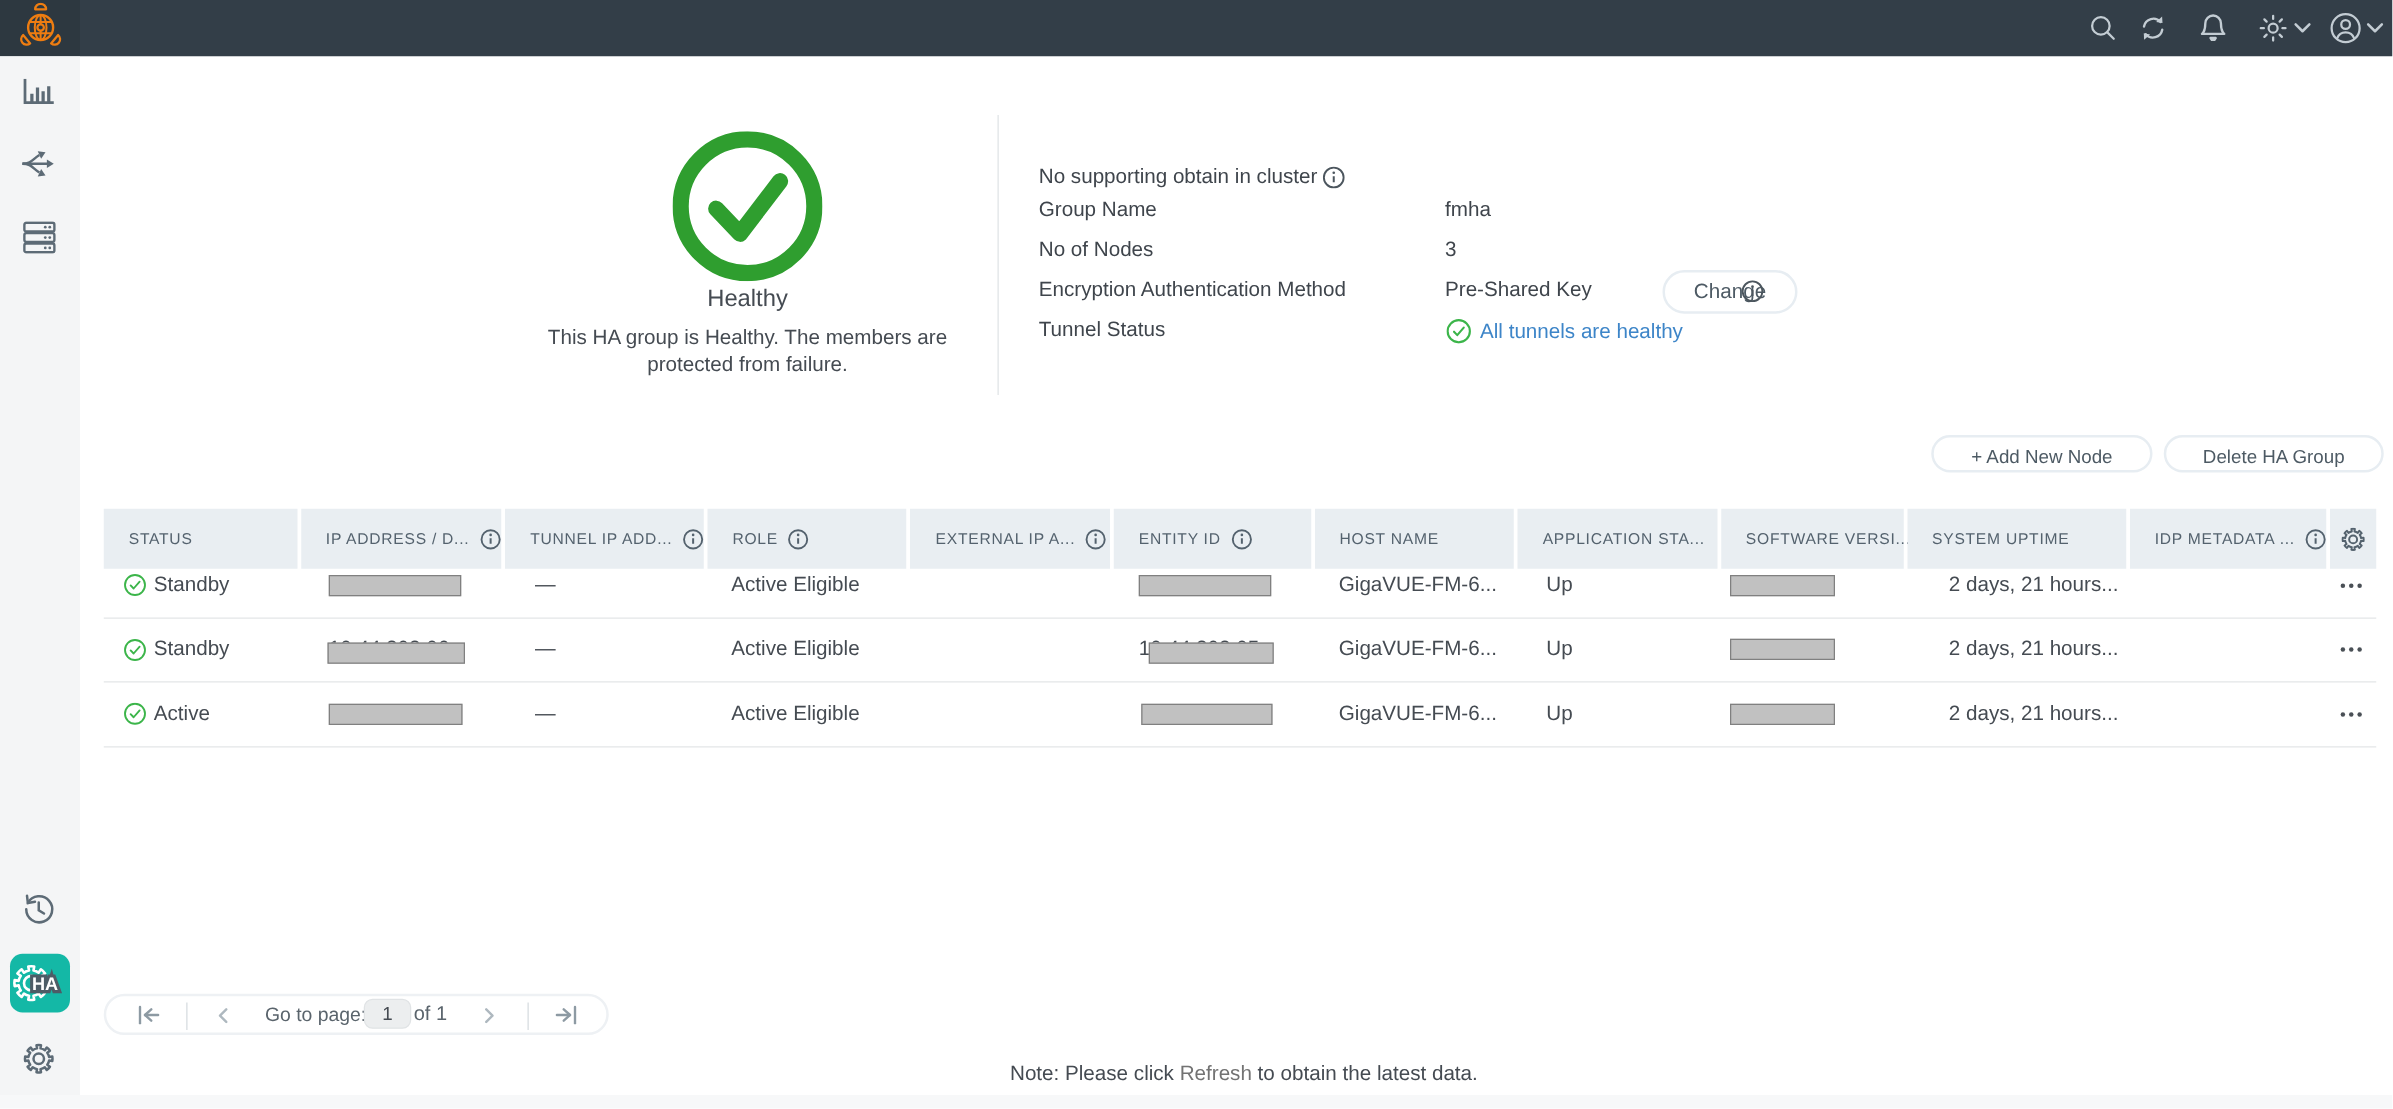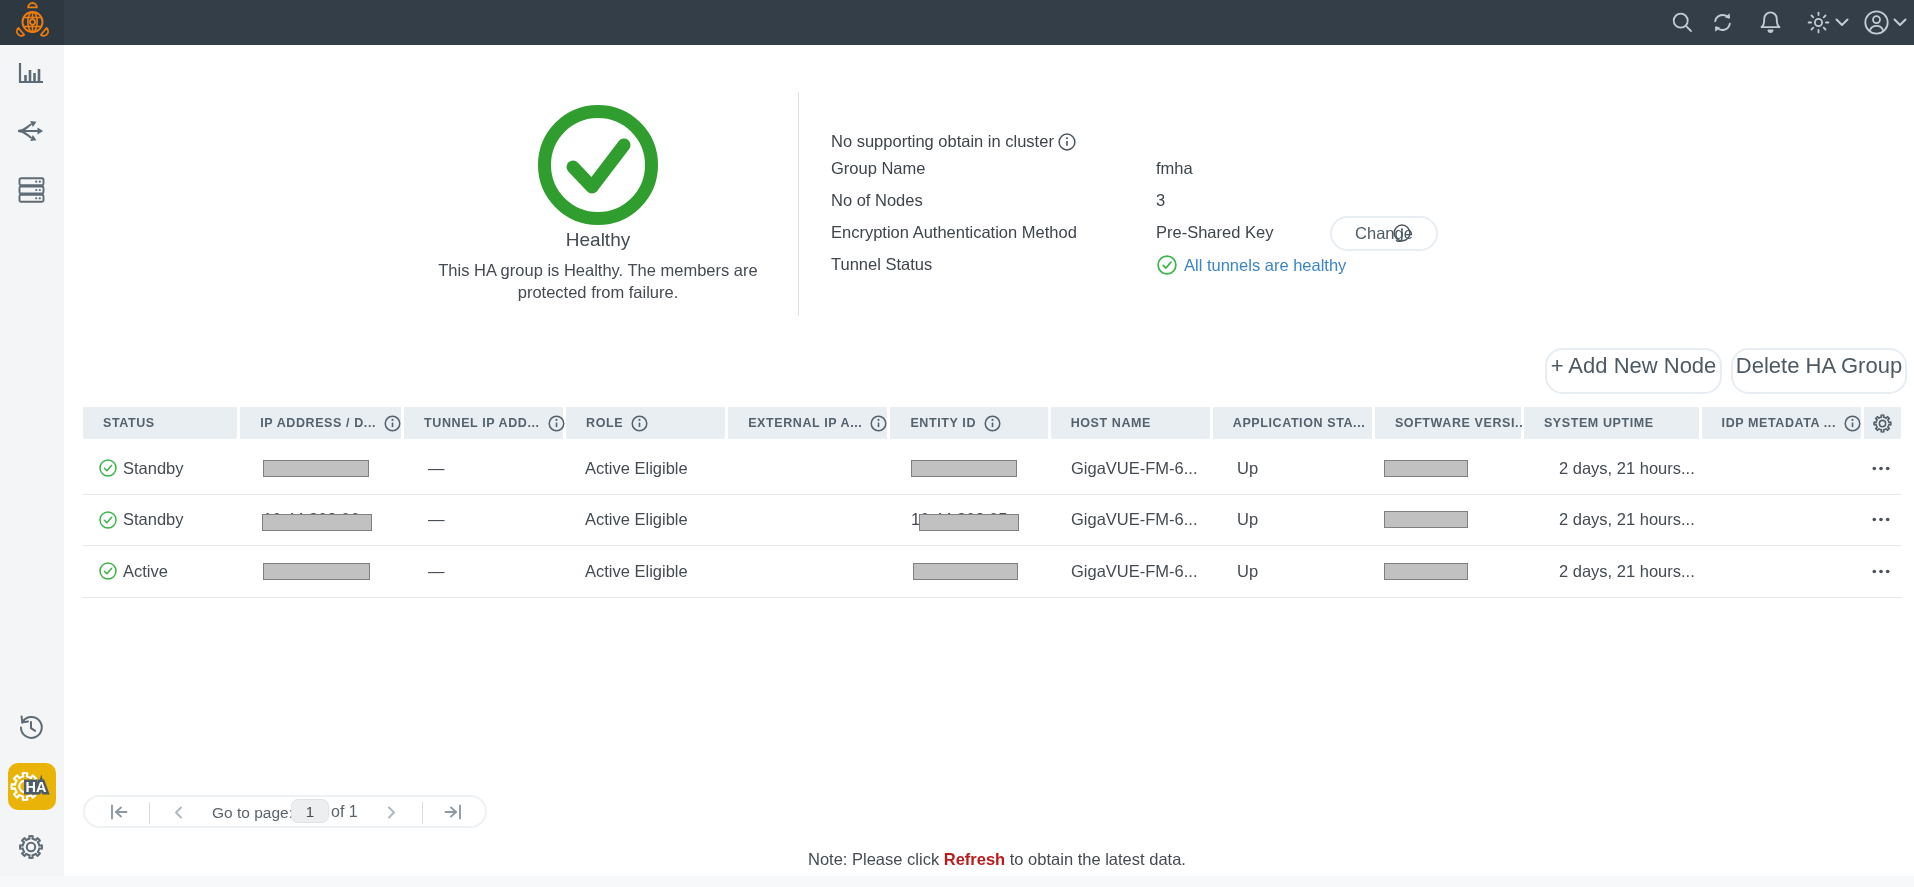--- a/index.html
+++ b/index.html
@@ -10,21 +10,21 @@
 
   
   #topbar { position:absolute; left:0; top:0; width:1914px; height:45px; background:#333e48; }
   #logo { position:absolute; left:0; top:0; width:64px; height:45px; background:#2d3840; }
   #title { position:absolute; left:75px; top:0; height:45px; line-height:45px;
     color:#fff; font-size:19px; font-weight:bold; letter-spacing:0.4px; }
 
   
   #sidebar { position:absolute; left:0; top:45px; width:64px; height:831px; background:#f4f5f6; }
   #habadge { position:absolute; left:8px; top:763px; width:48px; height:47px;
-    background:#eab308; border-radius:10px; }
+    background:#14b8a6; border-radius:10px; }
 
   
   #footer { position:absolute; left:0; top:876px; width:1914px; height:11px; background:#f7f8f9; }
 
   
   #bigcheck { position:absolute; left:538px; top:105px; }
   #healthy-label { position:absolute; left:398px; top:229px; width:400px; text-align:center;
     font-size:19px; color:#454b52; }
   #healthy-desc { position:absolute; left:398px; top:259px; width:400px; text-align:center;
     font-size:16.5px; line-height:22px; color:#454b52; }
@@ -32,30 +32,30 @@
 
   
   .ilabel { position:absolute; left:831px; font-size:16.5px; color:#3f454c; white-space:nowrap; }
   .ivalue { position:absolute; left:1156px; font-size:16.5px; color:#3f454c; white-space:nowrap; }
   #changebtn { position:absolute; left:1330px; top:216px; width:108px; height:35px;
     border:2px solid #e7edf2; border-radius:17.5px; background:#fff; color:#4d5a64;
     font-size:16.5px; text-align:center; line-height:31px; }
   #tunnelok { position:absolute; left:1184px; top:256px; font-size:16.5px; color:#3d85c8; }
 
   
-  .pillbtn { position:absolute; top:348px; height:46px; border:2px solid #e7edf2; border-radius:17.5px;
-    background:#fff; color:#4d5a64; font-size:22px; text-align:center; line-height:31px; }
+  .pillbtn { position:absolute; top:348px; height:30px; border:2px solid #e7edf2; border-radius:17.5px;
+    background:#fff; color:#4d5a64; font-size:15px; text-align:center; line-height:31px; }
   #addbtn { left:1545px; width:177px; }
   #delbtn { left:1731px; width:176px; }
 
   
   #table { position:absolute; left:83px; top:407px; width:1818px; }
   .hrow { display:flex; height:36px; }
-  .hcell { background:#e9eef2; height:32px; margin-right:3px; display:flex; align-items:center;
-    padding-left:20px; color:#54626e; font-size:12.5px; font-weight:bold; letter-spacing:0.6px;
+  .hcell { background:#e9eef2; height:48px; margin-right:3px; display:flex; align-items:center;
+    padding-left:20px; color:#54626e; font-size:12.5px; font-weight:normal; letter-spacing:0.6px;
     white-space:nowrap; }
   .hcell:last-child { margin-right:0; }
   .drow { display:flex; height:51.5px; border-bottom:1px solid #e4e6e8; align-items:center; }
   .dcell { padding-left:20px; font-size:16.5px; color:#454b52; white-space:nowrap; display:flex; align-items:center; }
   .c1 { width:158px; } .c2 { width:164px; } .c3 { width:159px; } .c4 { width:163px; }
   .c5 { width:163px; } .c6 { width:161px; } .c7 { width:163px; } .c8 { width:163px; }
   .c9 { width:146px; } .c10 { width:179px; } .c11 { width:160px; } .c12 { width:38px; padding-left:0; justify-content:center; }
   .redact { display:inline-block; background:#c1c1c1; border:1.5px solid #808080; height:17px; }
   .hinfo { margin-left:8px; flex:none; }
   .gchk { flex:none; }
@@ -68,21 +68,21 @@
     border:2px solid #eef1f4; border-radius:16.5px; background:#fff;
     display:flex; align-items:center; }
   #pager .pgdiv { width:1px; height:22px; background:#d6dce0; }
   #gotopage { font-size:15.5px; color:#5a646c; }
   #pageinput { width:38px; height:24px; background:#eceeef; border:1px solid #e0e3e5; border-radius:7px;
     font-size:15px; color:#454b52; text-align:center; line-height:23px; }
 
   
   #note { position:absolute; left:808px; top:850px; white-space:nowrap;
     font-size:16.5px; color:#454b52; }
-  #note .blue { color:#b91c1c;font-weight:bold; }
+  #note .blue { color:#737373; }
 </style>
 </head>
 <body>
 <div id="page">
 
   <div id="topbar">
     <div id="logo"></div>
   </div>
 
   <svg class="abs" style="left:14px;top:2px;" width="37" height="40" viewBox="0 0 37 40">

